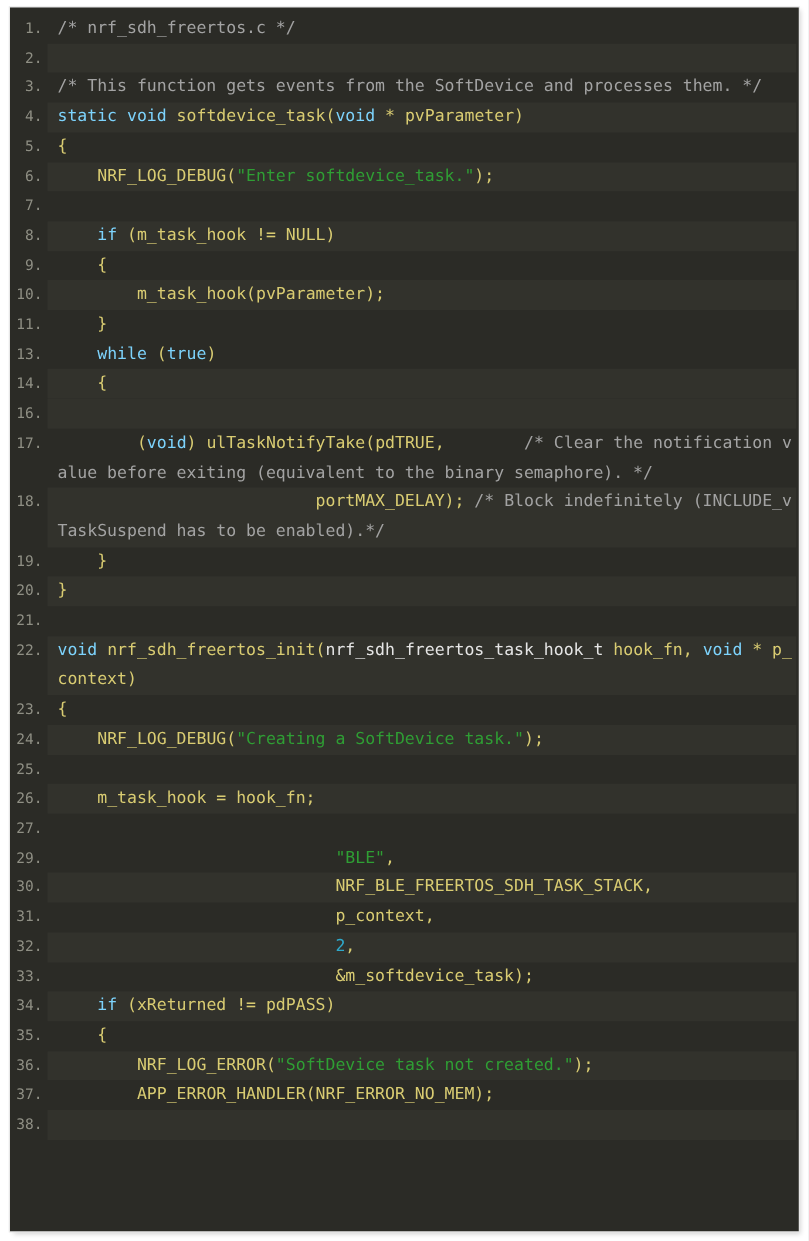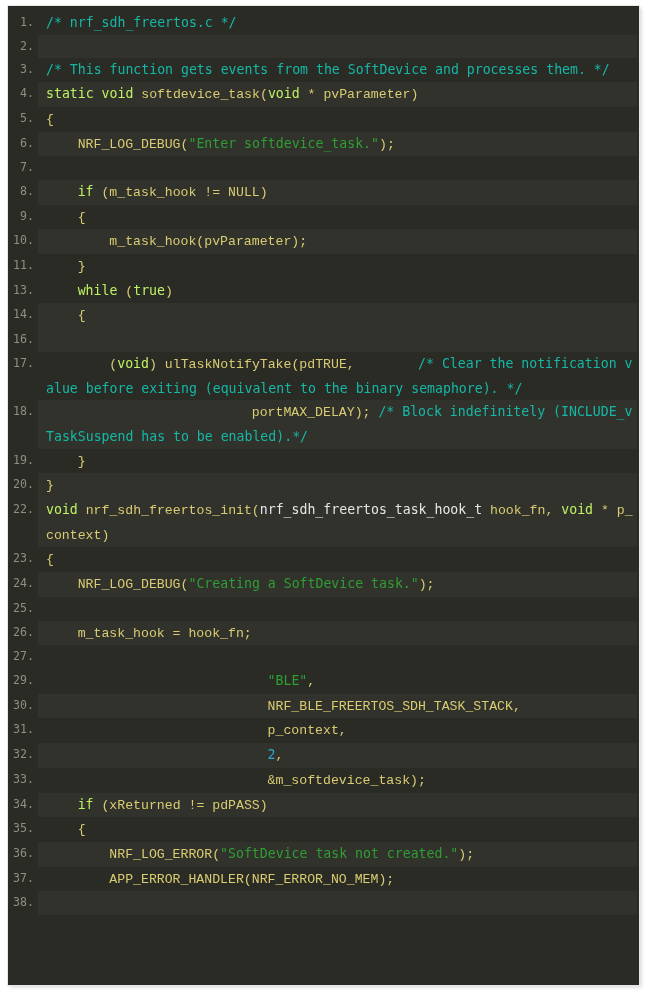--- a/index.html
+++ b/index.html
@@ -76,23 +76,23 @@
     padding-left: 8px;
     padding-right: 4px;
     box-sizing: border-box;
     color: #d6c66a;
     white-space: pre-wrap;
     word-break: break-all;
     overflow-wrap: anywhere;
   }
 
   
-  .t-plain   { color: #d9cc72; font-family: Liberation Mono, monospace; }
-  .t-kw      { color: #bef264; }
-  .t-comment { color: #14b8a6; }
+  .t-plain   { color: #d9cc72; }
+  .t-kw      { color: #7dd3fc; }
+  .t-comment { color: #a3a3a3; }
   .t-string  { color: #2f9e34; }
   .t-type    { color: #e5e5e5; }
   .t-num     { color: #2fa8c9; }
 </style>
 </head>
 <body>
 
 <div id="code-viewer">
   <div class="code-lines">
       <div class="line"><div class="line-bg"></div><div class="gutter">1.</div><div class="code"><span class="t-comment">/* nrf_sdh_freertos.c */</span></div></div>
@@ -106,20 +106,21 @@
       <div class="line"><div class="line-bg"></div><div class="gutter">9.</div><div class="code"><span class="t-plain">    {</span></div></div>
       <div class="line alt"><div class="line-bg"></div><div class="gutter">10.</div><div class="code"><span class="t-plain">        m_task_hook(pvParameter);</span></div></div>
       <div class="line"><div class="line-bg"></div><div class="gutter">11.</div><div class="code"><span class="t-plain">    }</span></div></div>
       <div class="line"><div class="line-bg"></div><div class="gutter">13.</div><div class="code"><span class="t-plain">    </span><span class="t-kw">while</span><span class="t-plain"> (</span><span class="t-kw">true</span><span class="t-plain">)</span></div></div>
       <div class="line alt"><div class="line-bg"></div><div class="gutter">14.</div><div class="code"><span class="t-plain">    {</span></div></div>
       <div class="line alt"><div class="line-bg"></div><div class="gutter">16.</div><div class="code"><span>&nbsp;</span></div></div>
       <div class="line"><div class="line-bg"></div><div class="gutter">17.</div><div class="code"><span class="t-plain">        (</span><span class="t-kw">void</span><span class="t-plain">) ulTaskNotifyTake(pdTRUE,        </span><span class="t-comment">/* Clear the notification value before exiting (equivalent to the binary semaphore). */</span></div></div>
       <div class="line alt"><div class="line-bg"></div><div class="gutter">18.</div><div class="code"><span class="t-plain">                          portMAX_DELAY); </span><span class="t-comment">/* Block indefinitely (INCLUDE_vTaskSuspend has to be enabled).*/</span></div></div>
       <div class="line"><div class="line-bg"></div><div class="gutter">19.</div><div class="code"><span class="t-plain">    }</span></div></div>
       <div class="line alt"><div class="line-bg"></div><div class="gutter">20.</div><div class="code"><span class="t-plain">}</span></div></div>
+      <div class="line"><div class="line-bg"></div><div class="gutter">21.</div><div class="code"><span>&nbsp;</span></div></div>
       <div class="line alt"><div class="line-bg"></div><div class="gutter">22.</div><div class="code"><span class="t-kw">void</span><span class="t-plain"> nrf_sdh_freertos_init(</span><span class="t-type">nrf_sdh_freertos_task_hook_t</span><span class="t-plain"> hook_fn, </span><span class="t-kw">void</span><span class="t-plain"> * p_context)</span></div></div>
       <div class="line"><div class="line-bg"></div><div class="gutter">23.</div><div class="code"><span class="t-plain">{</span></div></div>
       <div class="line alt"><div class="line-bg"></div><div class="gutter">24.</div><div class="code"><span class="t-plain">    NRF_LOG_DEBUG(</span><span class="t-string">"Creating a SoftDevice task."</span><span class="t-plain">);</span></div></div>
       <div class="line"><div class="line-bg"></div><div class="gutter">25.</div><div class="code"><span>&nbsp;</span></div></div>
       <div class="line alt"><div class="line-bg"></div><div class="gutter">26.</div><div class="code"><span class="t-plain">    m_task_hook = hook_fn;</span></div></div>
       <div class="line"><div class="line-bg"></div><div class="gutter">27.</div><div class="code"><span>&nbsp;</span></div></div>
       <div class="line"><div class="line-bg"></div><div class="gutter">29.</div><div class="code"><span class="t-plain">                            </span><span class="t-string">"BLE"</span><span class="t-plain">,</span></div></div>
       <div class="line alt"><div class="line-bg"></div><div class="gutter">30.</div><div class="code"><span class="t-plain">                            NRF_BLE_FREERTOS_SDH_TASK_STACK,</span></div></div>
       <div class="line"><div class="line-bg"></div><div class="gutter">31.</div><div class="code"><span class="t-plain">                            p_context,</span></div></div>
       <div class="line alt"><div class="line-bg"></div><div class="gutter">32.</div><div class="code"><span class="t-plain">                            </span><span class="t-num">2</span><span class="t-plain">,</span></div></div>

